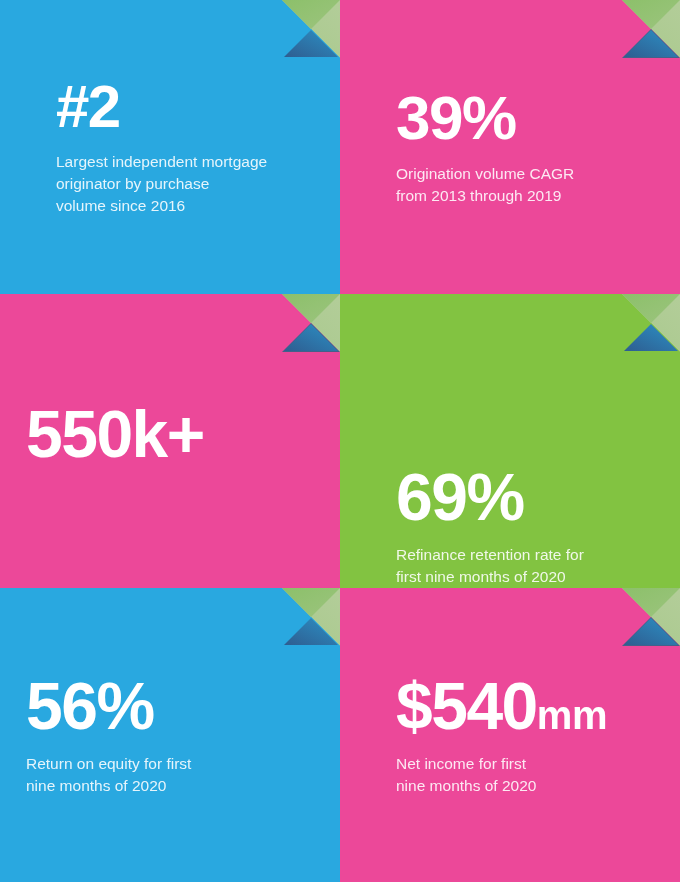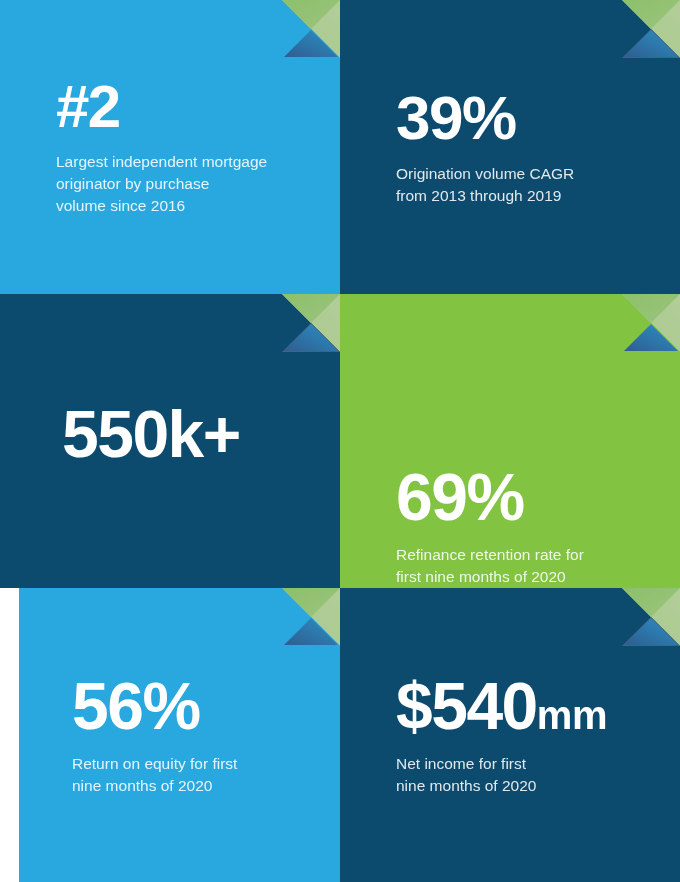--- a/index.html
+++ b/index.html
@@ -17,21 +17,21 @@
   }
   .stat-card {
     position:relative;
     overflow:hidden;
     padding-left:56px;
     display:flex;
     flex-direction:column;
     justify-content:center;
   }
   .stat-card.bg-lightblue { background:#29a8e0; }
-  .stat-card.bg-darkblue  { background:#0c4a6e; }
+  .stat-card.bg-darkblue  { background:#ec4899; }
   .stat-card.bg-green     { background:#82c341;justify-content:flex-end; }
 
   
   .corner-ornament {
     position:absolute;
     top:0; right:0;
     width:58px; height:58px;
     pointer-events:none;
   }
   .corner-ornament svg { display:block; width:58px; height:58px; }
@@ -57,24 +57,24 @@
     font-size:15.5px;
     line-height:1.42;
     font-weight:normal;
     max-width:260px;
     white-space:pre-line;
   }
 
   
   .card-1 .stat-value { font-size:60px; }
   .card-2 { padding-left:56px; }
-  .card-3 { padding-left:62px;gap:24px; }
+  .card-3 { padding-left:26px;gap:24px; }
   .card-3 .stat-value { font-size:66px; }
   .card-4 .stat-value { font-size:66px; }
-  .card-5 { padding-left:53px;margin-left:19px; }
+  .card-5 { padding-left:26px; }
   .card-5 .stat-value { font-size:66px; }
   .card-6 .stat-value { font-size:66px; }
 </style>
 </head>
 <body>
 
 <div id="stats-grid">
 
   <div class="stat-card bg-lightblue card-1">
     <span class="corner-ornament">

